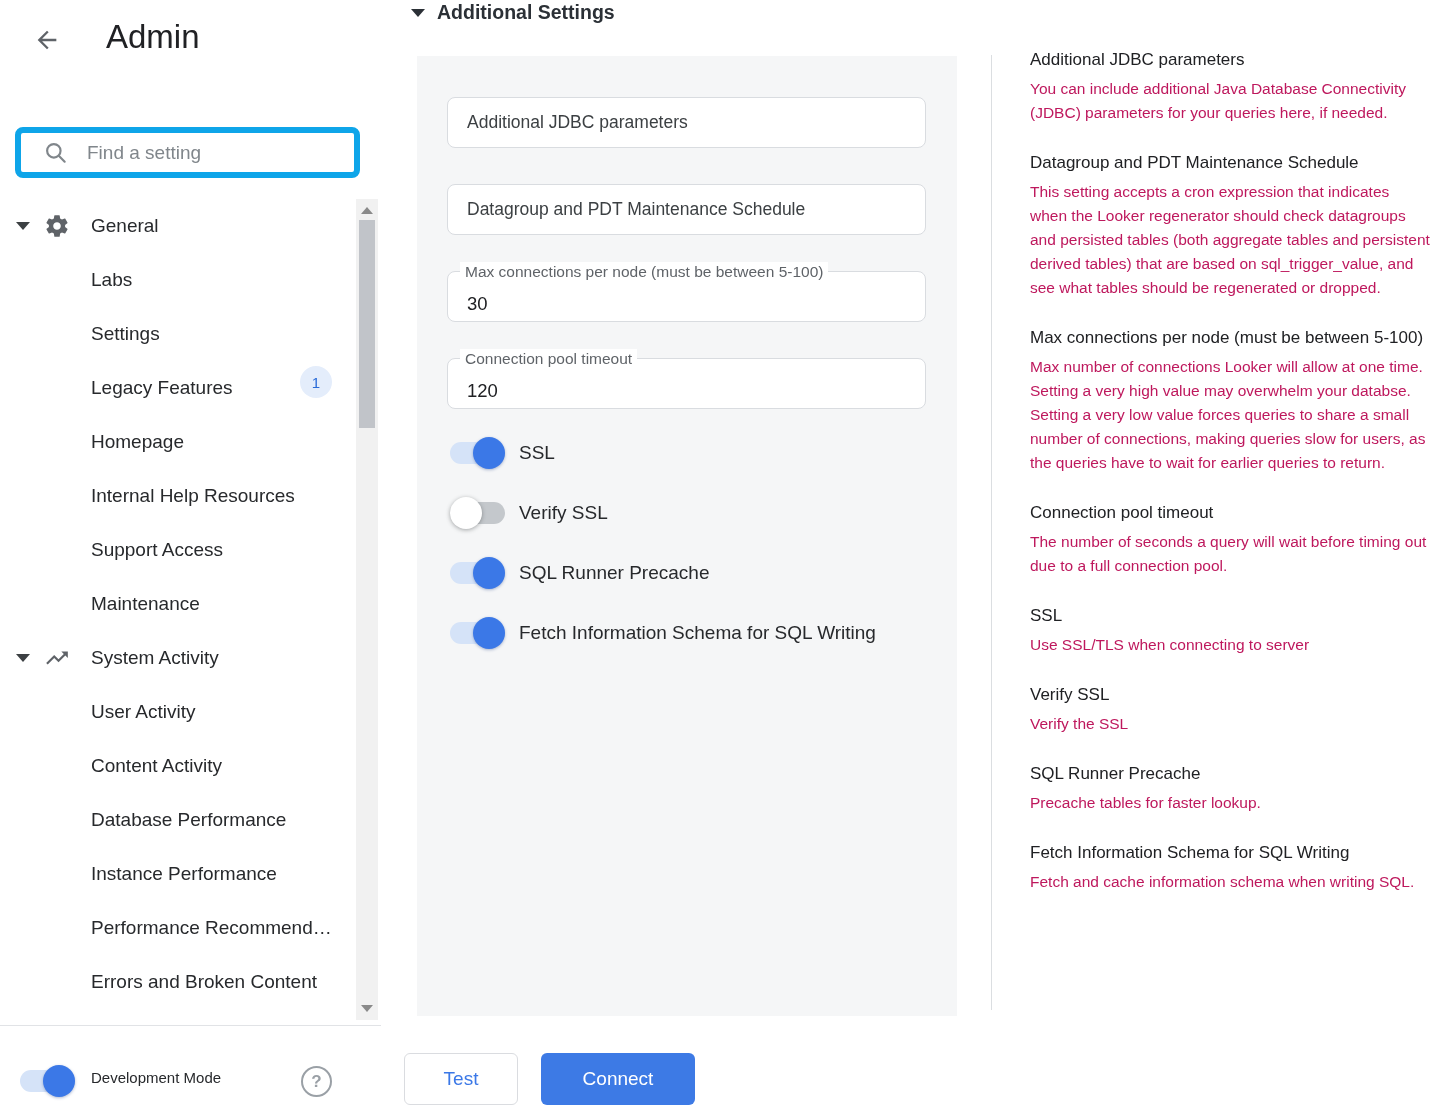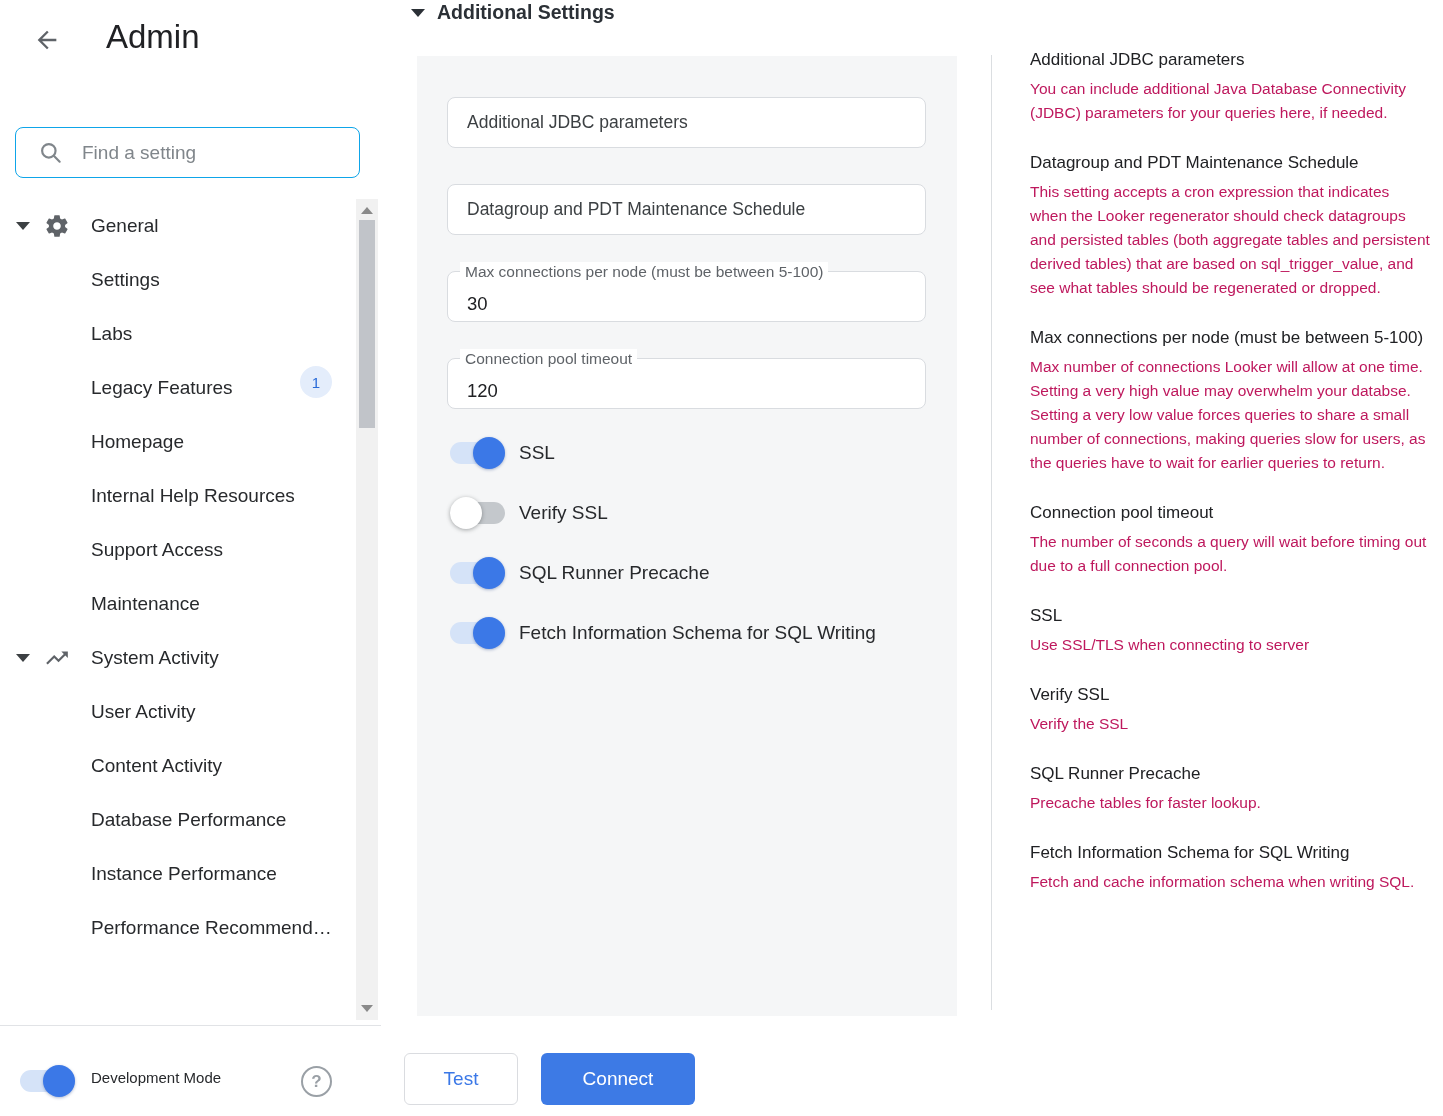--- a/index.html
+++ b/index.html
@@ -4,21 +4,21 @@
 <style>
   * { margin:0; padding:0; box-sizing:border-box; }
   html,body { background:#fff; }
   body { font-family:"Liberation Sans", sans-serif; color:#202124; }
   #app { position:relative; width:1443px; height:1116px; background:#fff; overflow:hidden; }
 
   
   .back-arrow { position:absolute; left:33px; top:26px; width:28px; height:28px; cursor:pointer; }
   .page-title { position:absolute; left:88px; top:18px; font-size:33px; font-weight:400; color:#202124;margin-left:18px; }
   .search-box { position:absolute; left:15px; top:127px; width:345px; height:51px;
-    border:1px solid #0ea5e9; border-radius:8px; display:flex; align-items:center; background:#fff; }
+    border:6px solid #0ea5e9; border-radius:8px; display:flex; align-items:center; background:#fff; }
   .search-box svg { margin-left:22px; flex:0 0 auto; }
   .search-box input { border:none; outline:none; background:transparent; margin-left:18px;
     font-family:inherit; font-size:19px; color:#3C4043; width:240px; }
   .search-box input::placeholder { color:#80868B; opacity:1; }
 
   .nav { position:absolute; left:0; top:199px; width:336px; }
   .nav-row { position:relative; height:54px; display:flex; align-items:center; cursor:pointer; }
   .caret { width:0; height:0; border-left:7px solid transparent; border-right:7px solid transparent;
     border-top:8px solid #3C4043; position:absolute; left:16px; top:23px; }
   .nav-icon { position:absolute; left:44px; top:14px; width:26px; height:26px; }
@@ -105,24 +105,24 @@
     <div class="nav-row">
       <div class="caret"></div>
       <div class="nav-icon">
         <svg viewBox="0 0 24 24" width="26" height="26">
             <path fill="#5F6368" d="M19.43 12.98c.04-.32.07-.64.07-.98s-.03-.66-.07-.98l2.11-1.65c.19-.15.24-.42.12-.64l-2-3.46c-.12-.22-.39-.3-.61-.22l-2.49 1c-.52-.4-1.08-.73-1.69-.98l-.38-2.65C14.46 2.18 14.25 2 14 2h-4c-.25 0-.46.18-.49.42l-.38 2.65c-.61.25-1.17.59-1.69.98l-2.49-1c-.23-.09-.49 0-.61.22l-2 3.46c-.13.22-.07.49.12.64l2.11 1.65c-.04.32-.07.65-.07.98s.03.66.07.98l-2.11 1.65c-.19.15-.24.42-.12.64l2 3.46c.12.22.39.3.61.22l2.49-1c.52.4 1.08.73 1.69.98l.38 2.65c.03.24.24.42.49.42h4c.25 0 .46-.18.49-.42l.38-2.65c.61-.25 1.17-.59 1.69-.98l2.49 1c.23.09.49 0 .61-.22l2-3.46c.12-.22.07-.49-.12-.64l-2.11-1.65zM12 15.5c-1.93 0-3.5-1.57-3.5-3.5s1.57-3.5 3.5-3.5 3.5 1.57 3.5 3.5-1.57 3.5-3.5 3.5z"></path>
           </svg>
       </div>
       <span class="nav-label">General</span>
     </div>
     <div class="nav-row">
+      <span class="nav-label">Labs</span>
+    </div>
+    <div class="nav-row">
       <span class="nav-label">Settings</span>
-    </div>
-    <div class="nav-row">
-      <span class="nav-label">Labs</span>
     </div>
     <div class="nav-row">
       <span class="nav-label">Legacy Features</span>
       <span class="badge">1</span>
     </div>
     <div class="nav-row">
       <span class="nav-label">Homepage</span>
     </div>
     <div class="nav-row">
       <span class="nav-label">Internal Help Resources</span>
@@ -151,20 +151,23 @@
     </div>
     <div class="nav-row">
       <span class="nav-label">Database Performance</span>
     </div>
     <div class="nav-row">
       <span class="nav-label">Instance Performance</span>
     </div>
     <div class="nav-row">
       <span class="nav-label">Performance Recommend…</span>
     </div>
+    <div class="nav-row">
+      <span class="nav-label">Errors and Broken Content</span>
+    </div>
   </div>
 
   <div class="scrollbar">
     <div class="sb-arrow-up"></div>
     <div class="sb-thumb"></div>
     <div class="sb-arrow-down"></div>
   </div>
 
   <div class="sidebar-footer-divider"></div>
 

